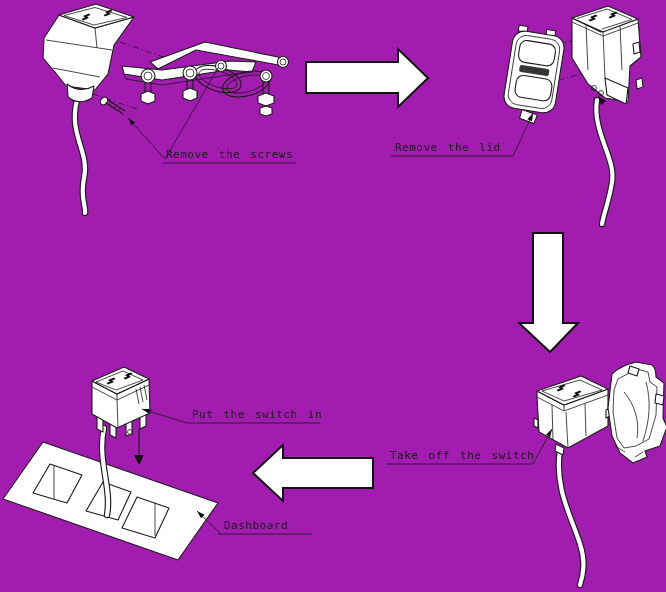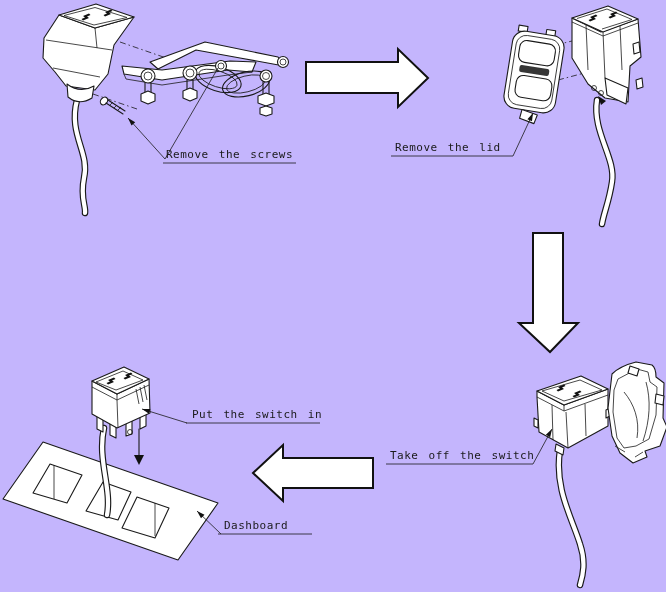--- a/index.html
+++ b/index.html
@@ -1,17 +1,17 @@
 <!DOCTYPE html>
 <html><head>
 <meta charset="utf-8">
 <style>
   html,body{margin:0;padding:0;background:#ffffff;}
   .canvas{
-    position:relative;width:666px;height:592px;background:#c4b5fd;overflow:hidden;
+    position:relative;width:666px;height:592px;background:#a21caf;overflow:hidden;
     font-family:"DejaVu Sans Mono","Liberation Mono",monospace;
   }
   svg{display:block;}
   .lbl{font-size:11px;letter-spacing:.5px;word-spacing:3px;fill:#1a1a1a;}
   .ln{stroke:#1a1a1a;stroke-width:1.1;fill:none;stroke-linecap:round;stroke-linejoin:round;}
   .lnw{stroke:#1a1a1a;stroke-width:1.1;fill:#ffffff;stroke-linejoin:round;}
   .thin{stroke:#1a1a1a;stroke-width:.8;fill:none;}
   .dash{stroke:#1a1a1a;stroke-width:.8;fill:none;stroke-dasharray:6 3 1.5 3;}
   .tube-o{stroke:#1a1a1a;stroke-width:6.5;fill:none;stroke-linecap:round;}
   .tube-i{stroke:#ffffff;stroke-width:4.2;fill:none;stroke-linecap:round;}

